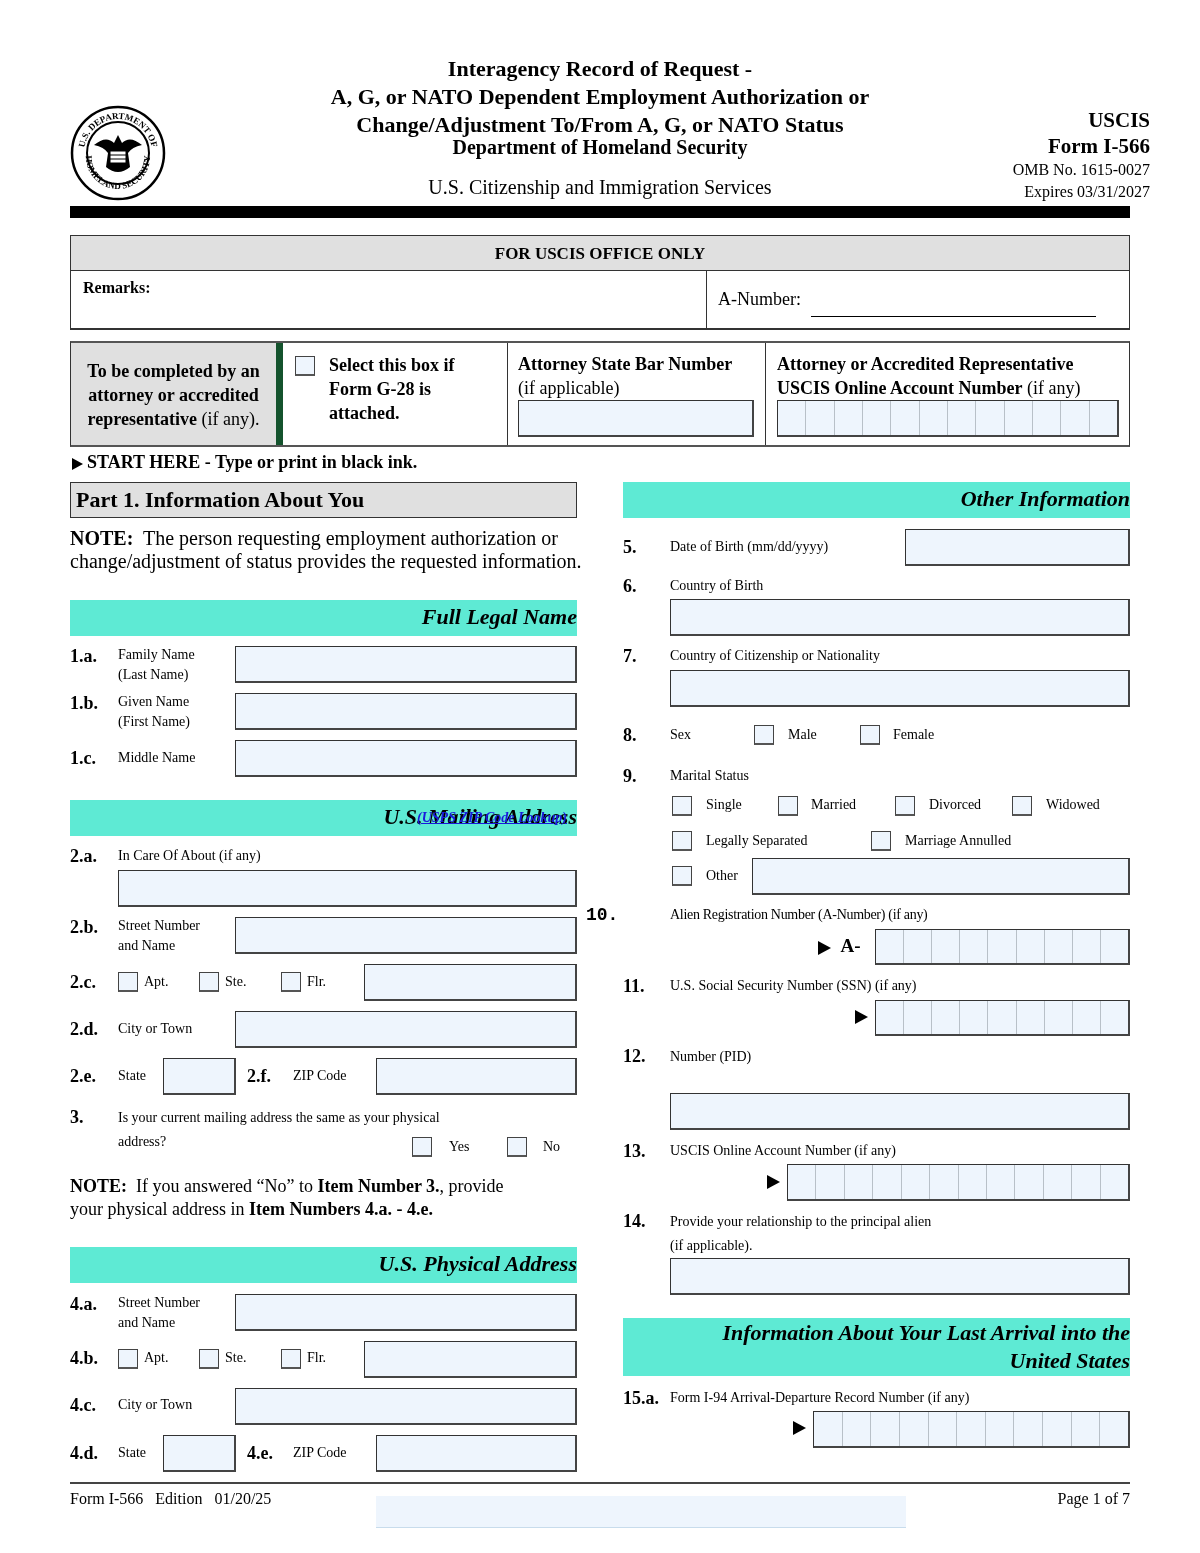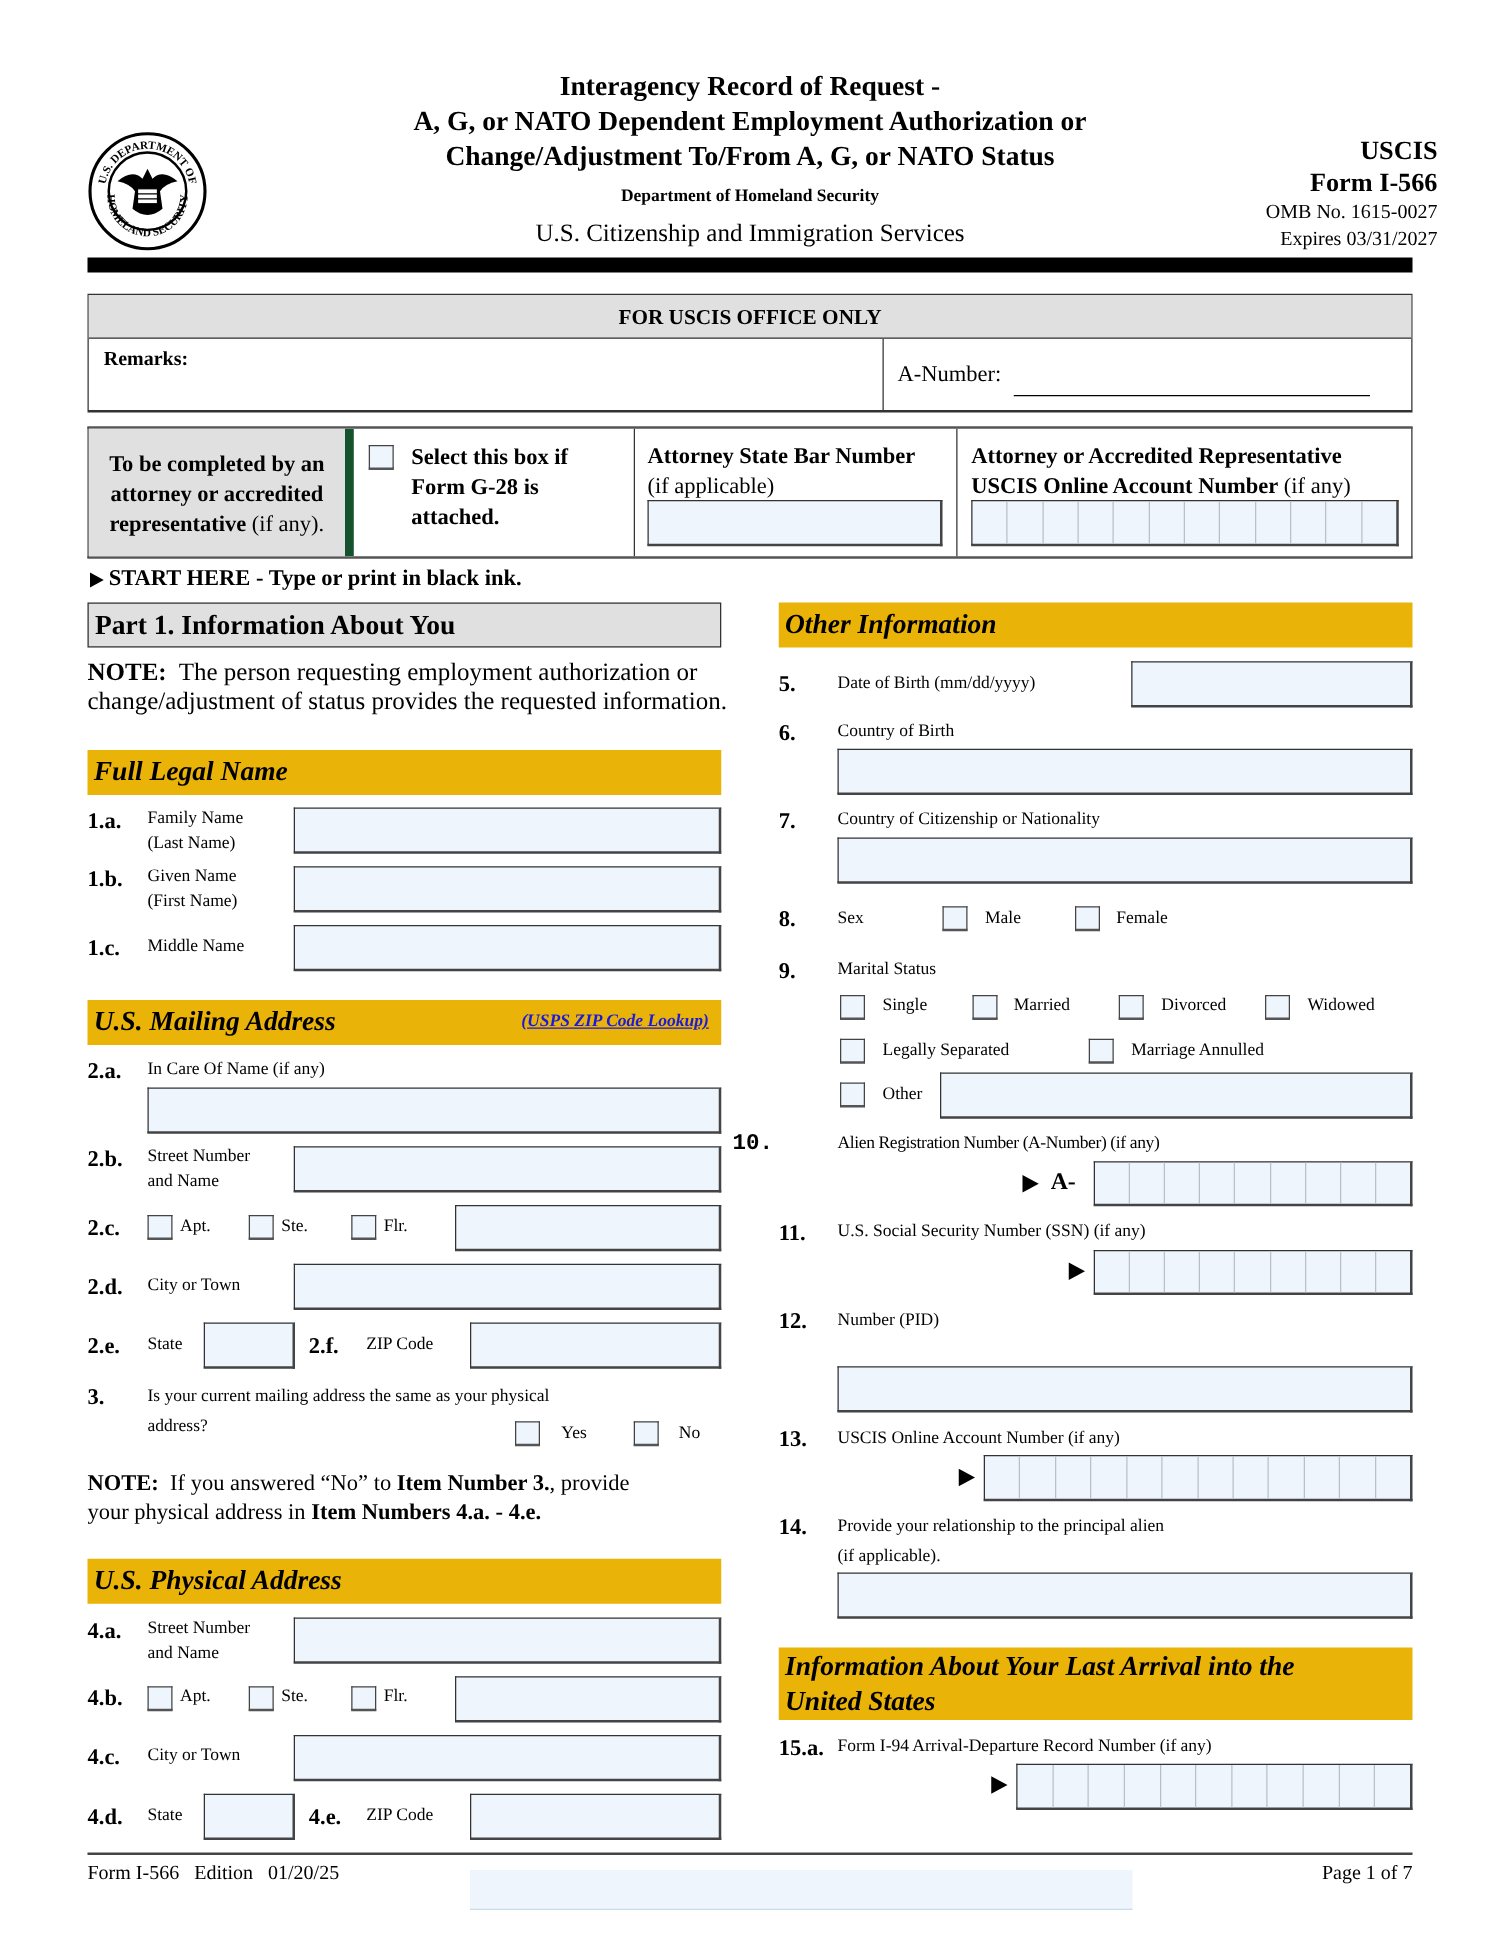--- a/index.html
+++ b/index.html
@@ -8,21 +8,21 @@
   .abs { position: absolute; }
   .b { font-weight: bold; }
   .field { position: absolute; background: #eef5fd; border: 1px solid #333; border-bottom: 2px solid #444; border-right: 2px solid #444; }
   .field input { width: 100%; height: 100%; border: 0; background: transparent; font-family: "Liberation Sans", sans-serif; font-size: 15px; padding: 0 6px; outline: none; }
   .cb { position: absolute; width: 20px; height: 20px; background: #eef5fd; border: 1px solid #444; border-bottom: 2px solid #555; }
   .seg { position: absolute; display: flex; background: #eef5fd; border: 1px solid #333; border-bottom: 2px solid #444; border-right: 2px solid #444; }
   .seg .cell { flex: 1; border-right: 1px solid #b8c0c8; }
   .seg .cell:last-child { border-right: 0; }
   .lbl { position: absolute; font-size: 14px; line-height: 22px; white-space: nowrap; }
   .num { position: absolute; font-size: 18px; font-weight: bold; line-height: 22px; }
-  .sechead { position: absolute; background: #eab308; font-style: italic; font-weight: bold; font-size: 22px; padding-left: 5px; }
+  .sechead { position: absolute; background: #5eead4; font-style: italic; font-weight: bold; font-size: 22px; padding-left: 5px; text-align: right; }
   .tri { display: inline-block; width: 0; height: 0; border-top: 7px solid transparent; border-bottom: 7px solid transparent; border-left: 13px solid #000; vertical-align: middle; }
 </style>
 </head>
 <body>
 
 <div class="abs" style="left:70px;top:105px;width:96px;height:96px;">
   <svg width="96" height="96" viewBox="0 0 96 96">
     <circle cx="48" cy="48" r="46" fill="#fff" stroke="#000" stroke-width="2.5"></circle>
     <circle cx="48" cy="48" r="31" fill="#fff" stroke="#000" stroke-width="2"></circle>
     <path id="arcTop" d="M14,48 A34,34 0 0 1 82,48" fill="none"></path>
@@ -34,21 +34,21 @@
     <line x1="40" y1="50" x2="56" y2="50" stroke="#000"></line>
     <line x1="40" y1="54" x2="56" y2="54" stroke="#000"></line>
   </svg>
 </div>
 
 <div class="abs b" style="left:280px;top:55px;width:640px;text-align:center;font-size:22px;line-height:28px;">
   <div>Interagency Record of Request -</div>
   <div>A, G, or NATO Dependent Employment Authorization or</div>
   <div>Change/Adjustment To/From A, G, or NATO Status</div>
 </div>
-<div class="abs b" style="left:280px;top:150px;width:640px;text-align:center;font-size:14px;">Department of Homeland Security</div>
+<div class="abs b" style="left:280px;top:136px;width:640px;text-align:center;font-size:20px;">Department of Homeland Security</div>
 <div class="abs" style="left:280px;top:176px;width:640px;text-align:center;font-size:20px;">U.S. Citizenship and Immigration Services</div>
 
 <div class="abs" style="left:950px;top:107px;width:200px;text-align:right;">
   <div class="b" style="font-size:21px;line-height:26px;">USCIS</div>
   <div class="b" style="font-size:21px;line-height:26px;">Form I-566</div>
   <div style="font-size:16px;line-height:22px;">OMB No. 1615-0027</div>
   <div style="font-size:16px;line-height:22px;">Expires 03/31/2027</div>
 </div>
 
 <div class="abs" style="left:70px;top:206px;width:1060px;height:12px;background:#000;"></div>
@@ -129,21 +129,21 @@
 <div class="num" style="left:70px;top:747px;">1.c.</div>
 <div class="lbl" style="left:118px;top:747px;">Middle Name</div>
 <div class="field" style="left:235px;top:740px;width:342px;height:37px;"><input type="text" style=""></div>
 
 <div class="sechead" style="left:70px;top:800px;width:507px;height:36px;line-height:34px;">
   <span>U.S. Mailing Address</span>
   <a style="position:absolute;right:10px;top:1px;font-size:14px;color:#1a1adc;text-decoration:underline;">(USPS ZIP Code Lookup)</a>
 </div>
 
 <div class="num" style="left:70px;top:845px;">2.a.</div>
-<div class="lbl" style="left:118px;top:845px;">In Care Of Name (if any)</div>
+<div class="lbl" style="left:118px;top:845px;">In Care Of About (if any)</div>
 <div class="field" style="left:118px;top:870px;width:459px;height:37px;"><input type="text" style=""></div>
 
 <div class="num" style="left:70px;top:916px;">2.b.</div>
 <div class="lbl" style="left:118px;top:916px;line-height:20px;">
     <div>Street Number</div>
     <div>and Name</div>
   </div>
 <div class="field" style="left:235px;top:917px;width:342px;height:37px;"><input type="text" style=""></div>
 
 <div class="num" style="left:70px;top:971px;">2.c.</div>

